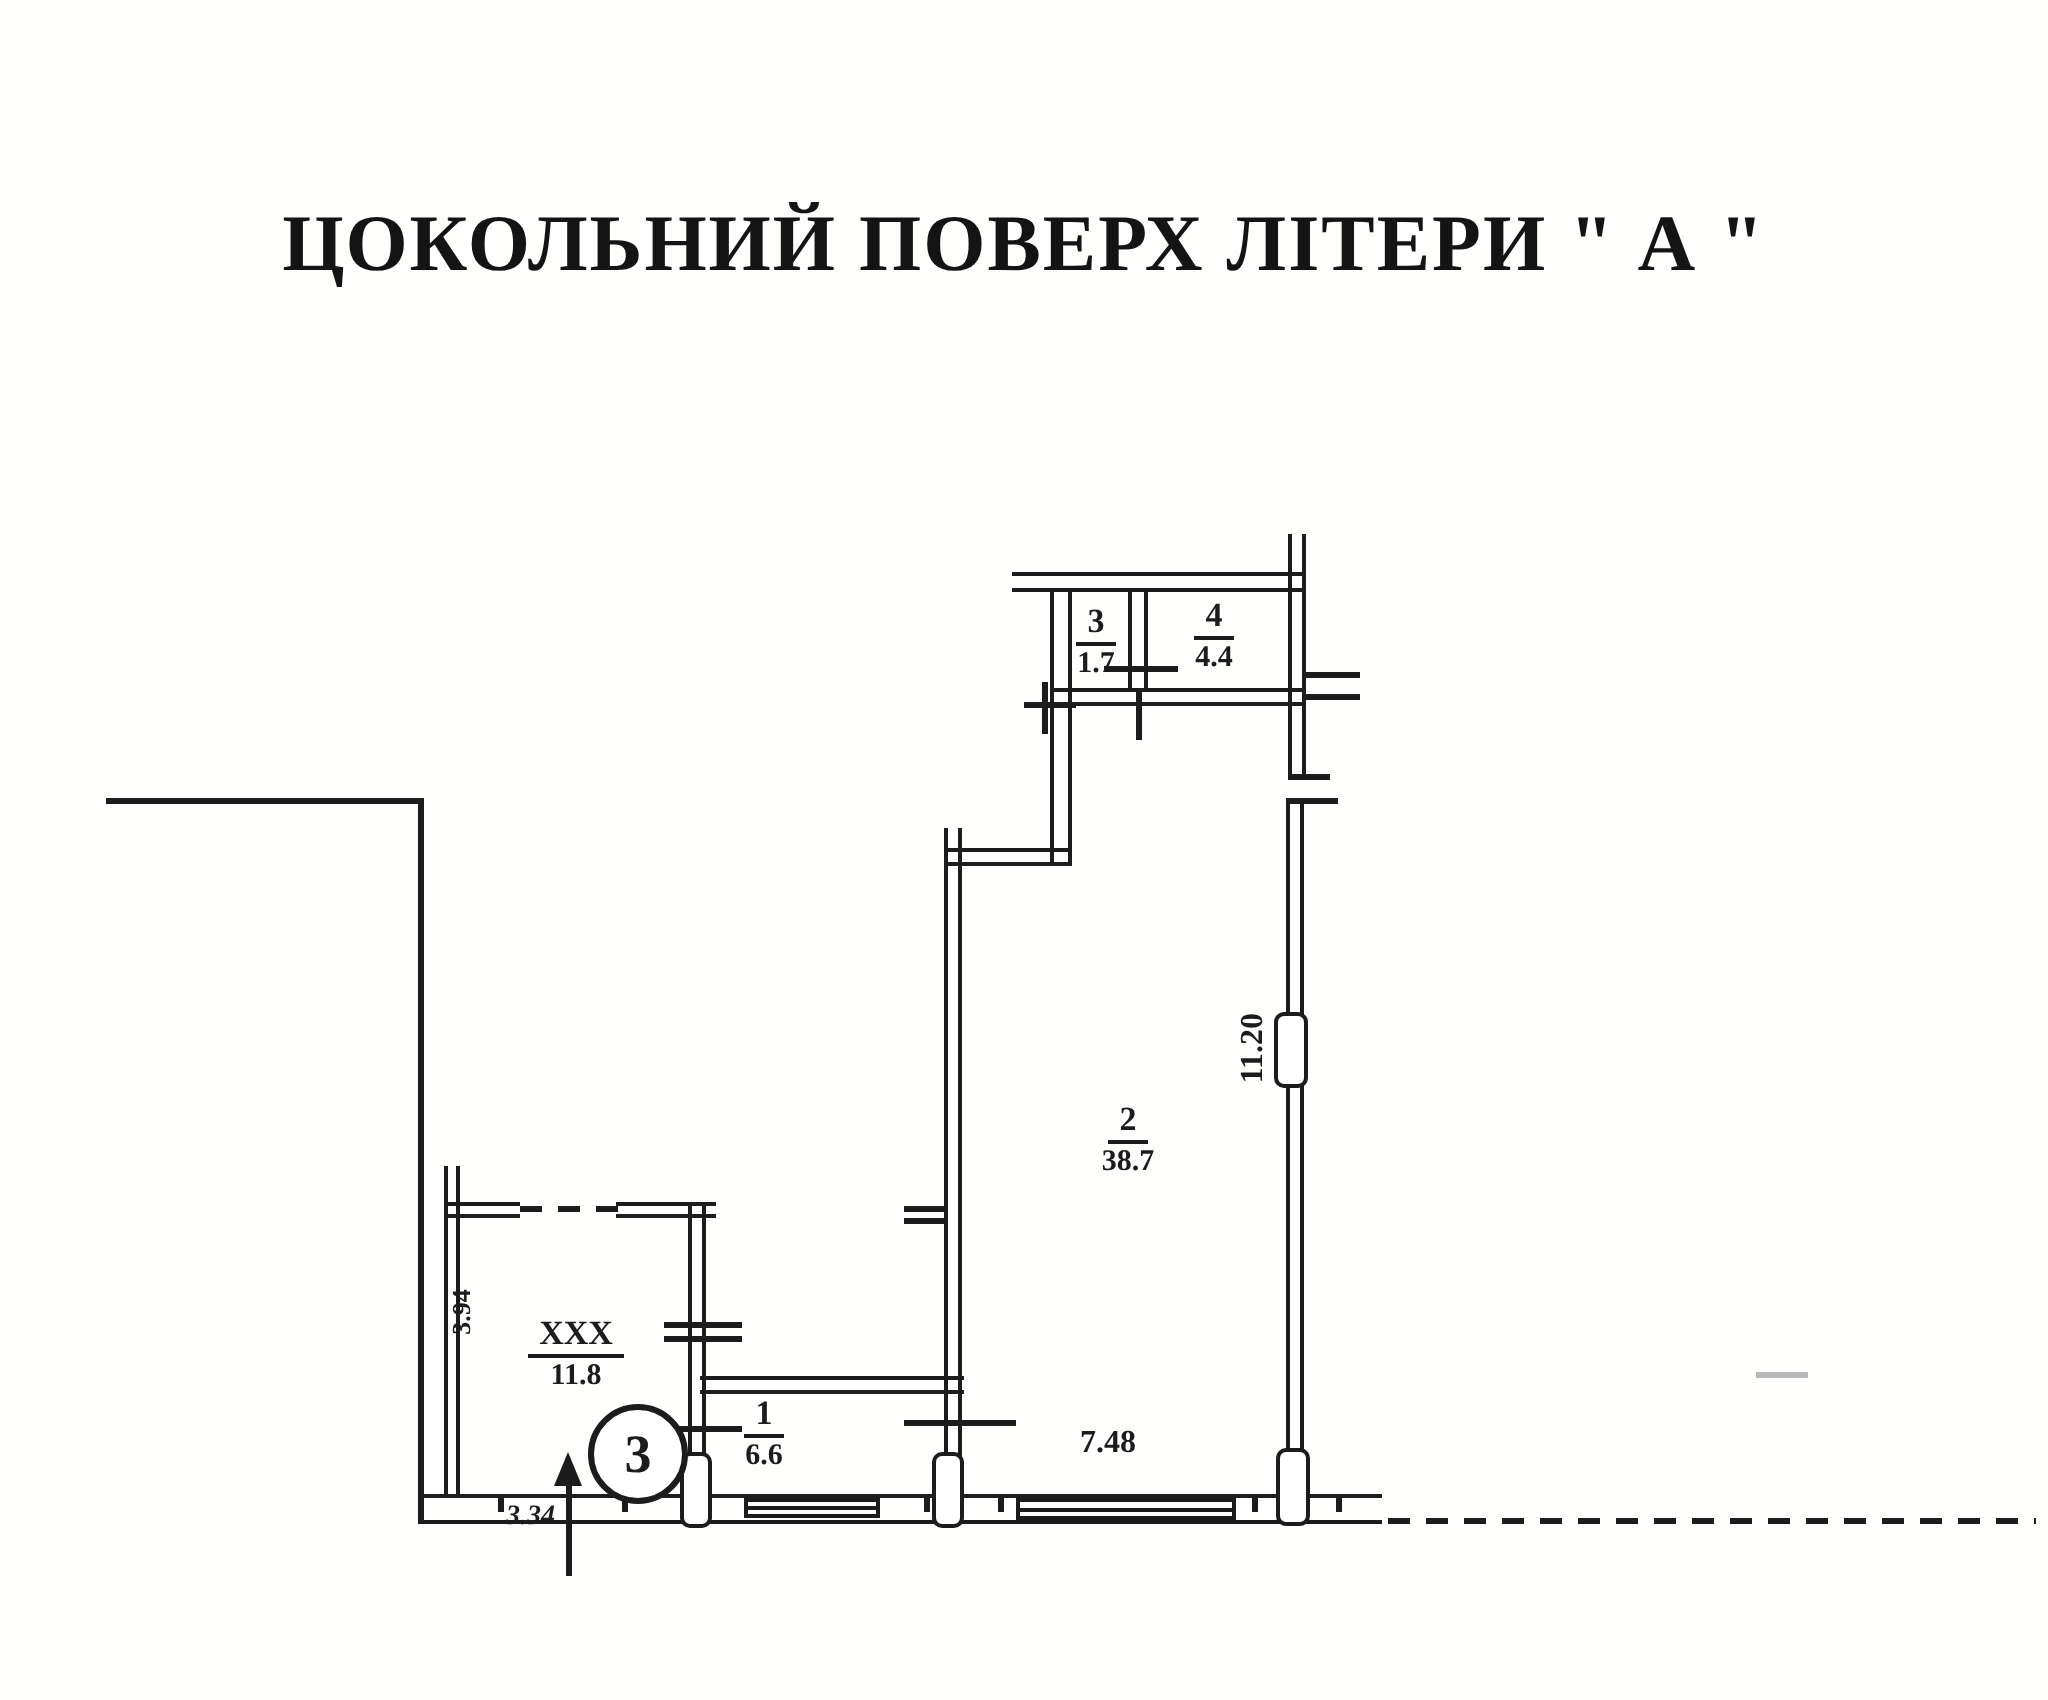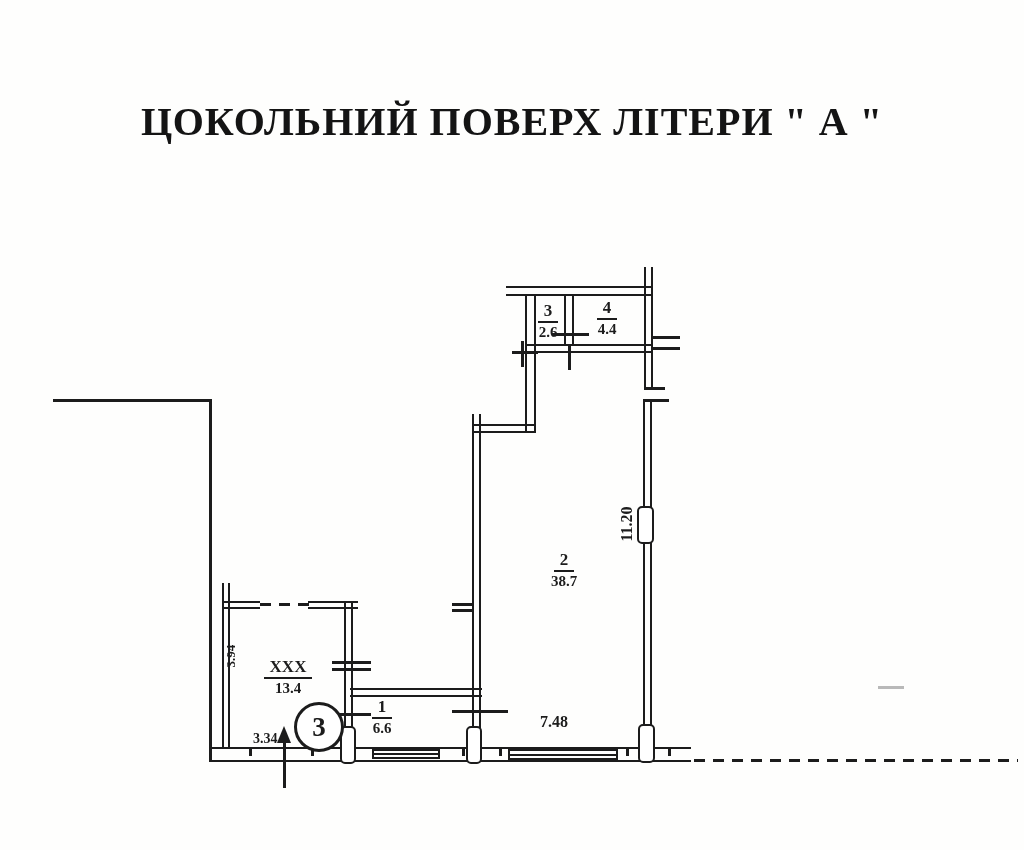--- a/index.html
+++ b/index.html
@@ -99,42 +99,42 @@
   <div class="window" style="left:372px; top:749px; width:68px; height:10px;"></div>
   <div class="window" style="left:508px; top:749px; width:110px; height:11px;"></div>
 
   <div class="column" style="left:340px; top:726px; width:16px; height:38px;"></div>
   <div class="column" style="left:466px; top:726px; width:16px; height:38px;"></div>
   <div class="column" style="left:638px; top:724px; width:17px; height:39px;"></div>
   <div class="column" style="left:637px; top:506px; width:17px; height:38px;"></div>
 
   <div class="room-label" style="left:527px; top:302px; width:42px;">
     <span class="num">3</span>
-    <span class="den">2.6</span>
+    <span class="den">1.7</span>
   </div>
   <div class="room-label" style="left:585px; top:299px; width:44px;">
     <span class="num">4</span>
     <span class="den">4.4</span>
   </div>
   <div class="room-label" style="left:533px; top:551px; width:62px;">
     <span class="num">2</span>
     <span class="den">38.7</span>
   </div>
   <div class="room-label" style="left:256px; top:658px; width:64px;">
     <span class="num">XXX</span>
-    <span class="den">13.4</span>
+    <span class="den">11.8</span>
   </div>
   <div class="room-label" style="left:360px; top:698px; width:44px;">
     <span class="num">1</span>
     <span class="den">6.6</span>
   </div>
 
   <div class="dim vert" style="left:590px; top:515px; width:74px; font-size:16px;">11.20</div>
   <div class="dim vert" style="left:211px; top:648px; width:40px; font-size:13px;">3.94</div>
-  <div class="dim" style="left:253px; top:731px; font-size:14px;">3.34</div>
+  <div class="dim" style="left:253px; top:751px; font-size:14px;font-style:italic;">3.34</div>
   <div class="dim" style="left:540px; top:713px; font-size:16px;">7.48</div>
 
   <div class="entrance-circle" style="left:294px; top:702px;">
     <span>3</span>
   </div>
   <div class="arrow-head" style="left:277px; top:726px;"></div>
   <div class="arrow-line" style="left:283px; top:740px; height:48px;"></div>
 
   <div class="artifact" style="left:878px; top:686px; width:26px; height:3px;"></div>
 

